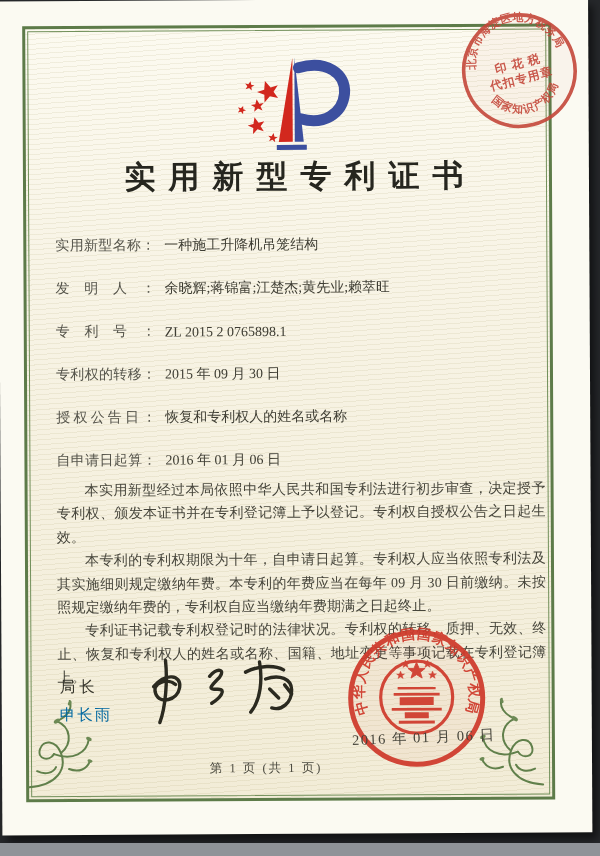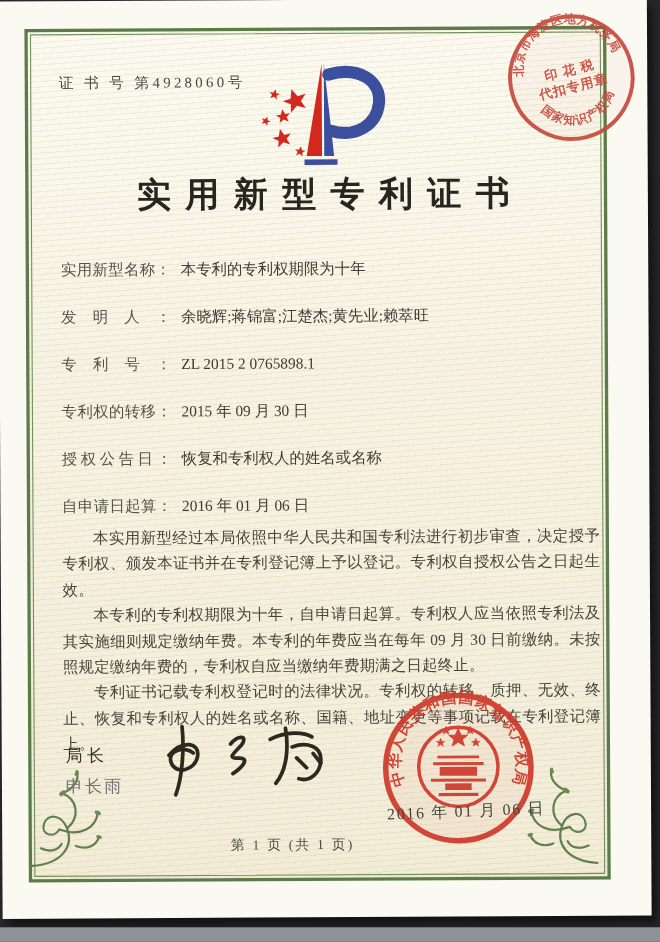--- a/index.html
+++ b/index.html
@@ -30,21 +30,21 @@
          letter-spacing:13px;text-indent:13px;color:#26261f;}
   .frow{left:56px;font-size:14px;color:#4b4a3f;white-space:nowrap;}
   .frow .lbl{display:inline-block;width:100px;text-align:justify;text-align-last:justify;
              vertical-align:bottom;color:#54534a;}
   .frow .val{margin-left:9px;color:#3e3d33;}
   .r0{top:236px}.r1{top:279px}.r2{top:322px}.r3{top:365px}.r4{top:408px}.r5{top:451px}
   .paras{left:56px;top:478px;width:489px;font-size:14px;line-height:23.4px;
          text-align:justify;color:#46453b;letter-spacing:0.2px;}
   .paras p{margin:0;text-indent:2em;}
   .signer-title{left:58px;top:676px;font-size:15.5px;letter-spacing:4px;color:#35342b;}
-  .signer-name{left:58px;top:704px;font-size:15.5px;letter-spacing:2px;color:#737373;}
+  .signer-name{left:58px;top:704px;font-size:15.5px;letter-spacing:2px;color:#0369a1;}
   .autograph{left:128px;top:646px;width:178px;height:88px;}
   .seal{left:340px;top:624px;width:150px;height:150px;opacity:0.93;}
   .issue-date{left:350px;top:729px;font-size:14.5px;letter-spacing:1.5px;color:#45443a;
               transform:rotate(-2deg);}
   .footer{left:128px;top:760px;width:272px;text-align:center;font-size:12.5px;
           letter-spacing:2px;color:#4c4b40;}
   .tax-stamp{left:454px;top:5px;width:134px;height:134px;transform:rotate(-14deg);opacity:0.9;}
   .flourish{width:96px;height:94px;}
   .fl-bl{left:21px;top:698px;}
   .fl-br{left:451px;top:698px;transform:scaleX(-1);}
@@ -82,21 +82,20 @@
       <path d="M46,70 C56,74 64,70 67,62"></path>
     </g>
     <g fill="#6d8a55">
       <ellipse cx="34" cy="22" rx="3.4" ry="2" transform="rotate(-35 34 22)"></ellipse>
       <ellipse cx="66" cy="40" rx="3" ry="1.8" transform="rotate(25 66 40)"></ellipse>
       <ellipse cx="67" cy="62" rx="2.6" ry="1.6" transform="rotate(15 67 62)"></ellipse>
       <ellipse cx="47" cy="4" rx="2.6" ry="1.6" transform="rotate(-60 47 4)"></ellipse>
     </g>
   </svg>
 
-  <div class="abs cert-no">证 书 号 第4928060号</div>
 
   <svg class="abs logo" viewBox="0 0 145 112">
     <defs>
       <path id="st" d="M0,-10 L2.94,-3.09 L9.51,-3.09 L4.19,1.18 L6.18,7.64 L0,3.82 L-6.18,7.64 L-4.19,1.18 L-9.51,-3.09 L-2.94,-3.09 Z"></path>
     </defs>
     <path d="M72,20 C100,12 120,26 118,46 C116,66 97,78 74,71" fill="none" stroke="#3c4f9f" stroke-width="11" stroke-linecap="round"></path>
     <polygon points="66,10 52,94 66,94" fill="#d2281e"></polygon>
     <polygon points="68,10 68,94 77,94" fill="#3c4f9f"></polygon>
     <rect x="50" y="97" width="30" height="5" fill="#3c4f9f"></rect>
     <g fill="#d2281e">
@@ -105,21 +104,21 @@
       <use href="#st" transform="translate(31,58) scale(0.68) rotate(-8)"></use>
       <use href="#st" transform="translate(15,62) scale(0.45) rotate(20)"></use>
       <use href="#st" transform="translate(30,78) scale(0.9) rotate(-14)"></use>
       <use href="#st" transform="translate(46,90) scale(0.5) rotate(10)"></use>
     </g>
   </svg>
 
   <div class="abs title">实用新型专利证书</div>
 
   <div class="abs frow r0">
-    <span class="lbl">实用新型名称：</span><span class="val">本专利的专利权期限为十年</span>
+    <span class="lbl">实用新型名称：</span><span class="val">一种施工升降机吊笼结构</span>
   </div>
   <div class="abs frow r1">
     <span class="lbl">发明人：</span><span class="val">余晓辉;蒋锦富;江楚杰;黄先业;赖萃旺</span>
   </div>
   <div class="abs frow r2">
     <span class="lbl">专利号：</span><span class="val">ZL 2015 2 0765898.1</span>
   </div>
   <div class="abs frow r3">
     <span class="lbl">专利权的转移：</span><span class="val">2015 年 09 月 30 日</span>
   </div>

